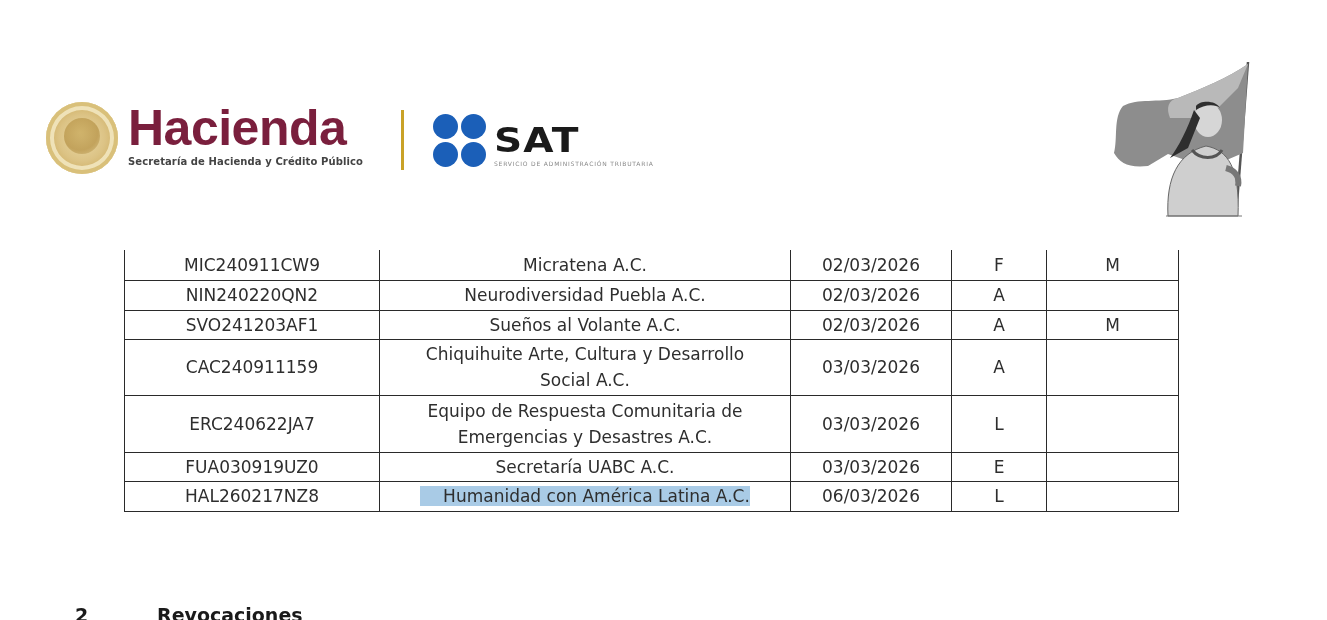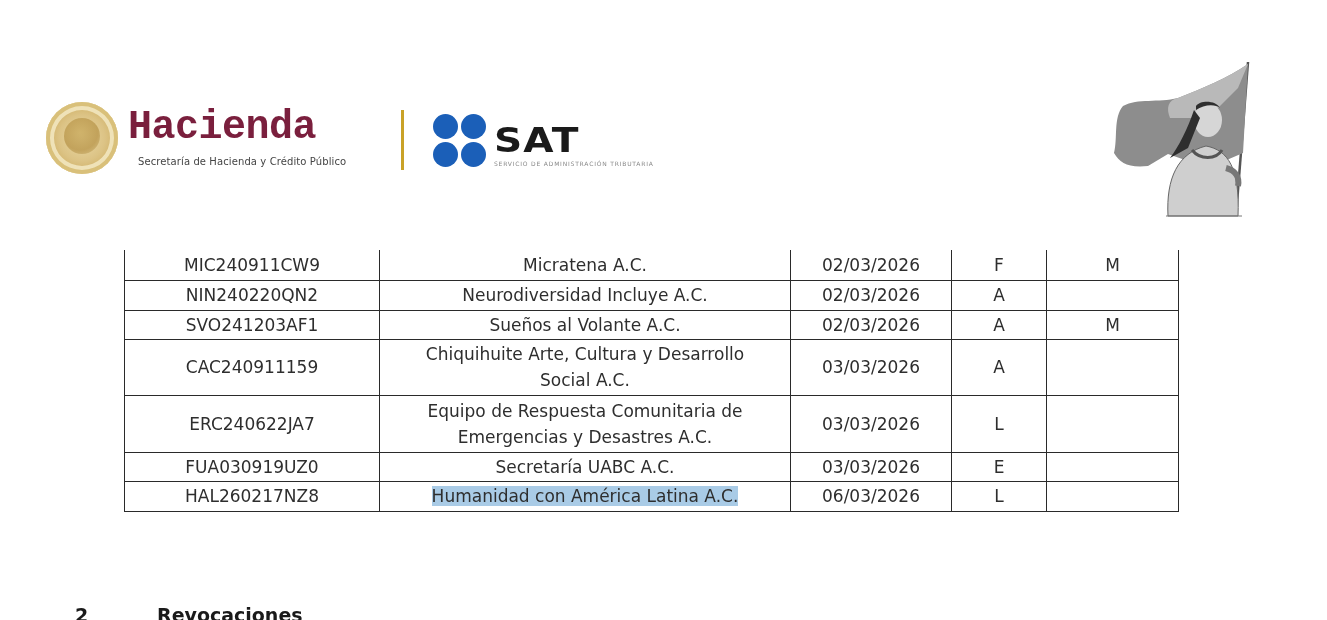--- a/index.html
+++ b/index.html
@@ -12,25 +12,25 @@
     position:absolute; left:46px; top:102px; width:72px; height:72px; border-radius:50%;
     background:radial-gradient(circle at 50% 50%, #ead9a6 0%, #dcc385 45%, #cfb066 70%, #e6d39c 100%);
     box-shadow: inset 0 0 0 4px #d9c07a, inset 0 0 0 8px #efe2b8;
   }
   .seal-inner {
     position:absolute; left:18px; top:16px; width:36px; height:36px; border-radius:50%;
     background:radial-gradient(circle at 45% 40%, #c8a85a, #b8954a 60%, #d9c48a);
     opacity:0.75;
   }
   .hacienda-title {
-    position:absolute; left:128px; top:98px; font-family:Liberation Mono, monospace;
-    font-weight:bold; font-size:40px; color:#7a1f3d; letter-spacing:-0.5px; line-height:60px;
+    position:absolute; left:128px; top:98px; font-family:Liberation Sans, sans-serif;
+    font-weight:bold; font-size:50px; color:#7a1f3d; letter-spacing:-0.5px; line-height:60px;
   }
   .hacienda-sub {
-    position:absolute; left:138px; top:156px; font-size:10px; font-weight:normal; color:#444;
+    position:absolute; left:128px; top:156px; font-size:10px; font-weight:bold; color:#444;
     letter-spacing:0.1px;
   }
   .divider-line {
     position:absolute; left:401px; top:110px; width:3px; height:60px; background:#c9a227;
   }
   .sat-dots { position:absolute; left:433px; top:114px; width:54px; height:54px; }
   .sat-dots span {
     position:absolute; width:25px; height:25px; border-radius:50%; background:#1b5fb8;
   }
   .sat-word {
@@ -44,21 +44,21 @@
     position:absolute; left:1108px; top:58px; width:150px; height:160px;
   }
   table.doc-table {
     position:absolute; left:124px; top:250px; border-collapse:collapse;
     font-size:17px; color:#2e2e2e; table-layout:fixed;
   }
   table.doc-table td {
     border:1.5px solid #2a2a2a; text-align:center; vertical-align:middle; padding:0 4px; line-height:26px;margin-left:24px;
   }
   table.doc-table tr:first-child td { border-top:none; }
-  .hl { background:#a9cbe6; }
+  .hl { background:#a9cbe6;padding-left:23px; }
   .section-heading {
     position:absolute; left:75px; top:604px; font-size:19px; font-weight:bold; color:#1a1a1a;
   }
   .section-heading .num { position:absolute; left:0; top:0; }
   .section-heading .txt { position:absolute; left:82px; top:0; white-space:nowrap; }
 </style>
 </head>
 <body>
 
 <div class="header">
@@ -101,21 +101,21 @@
   <tbody>
     <tr style="height:30px">
       <td>MIC240911CW9</td>
       <td>Micratena A.C.</td>
       <td>02/03/2026</td>
       <td>F</td>
       <td>M</td>
     </tr>
     <tr style="height:30px">
       <td>NIN240220QN2</td>
-      <td>Neurodiversidad Incluye A.C.</td>
+      <td>Neurodiversidad Puebla A.C.</td>
       <td>02/03/2026</td>
       <td>A</td>
       <td></td>
     </tr>
     <tr style="height:29px">
       <td>SVO241203AF1</td>
       <td>Sueños al Volante A.C.</td>
       <td>02/03/2026</td>
       <td>A</td>
       <td>M</td>

